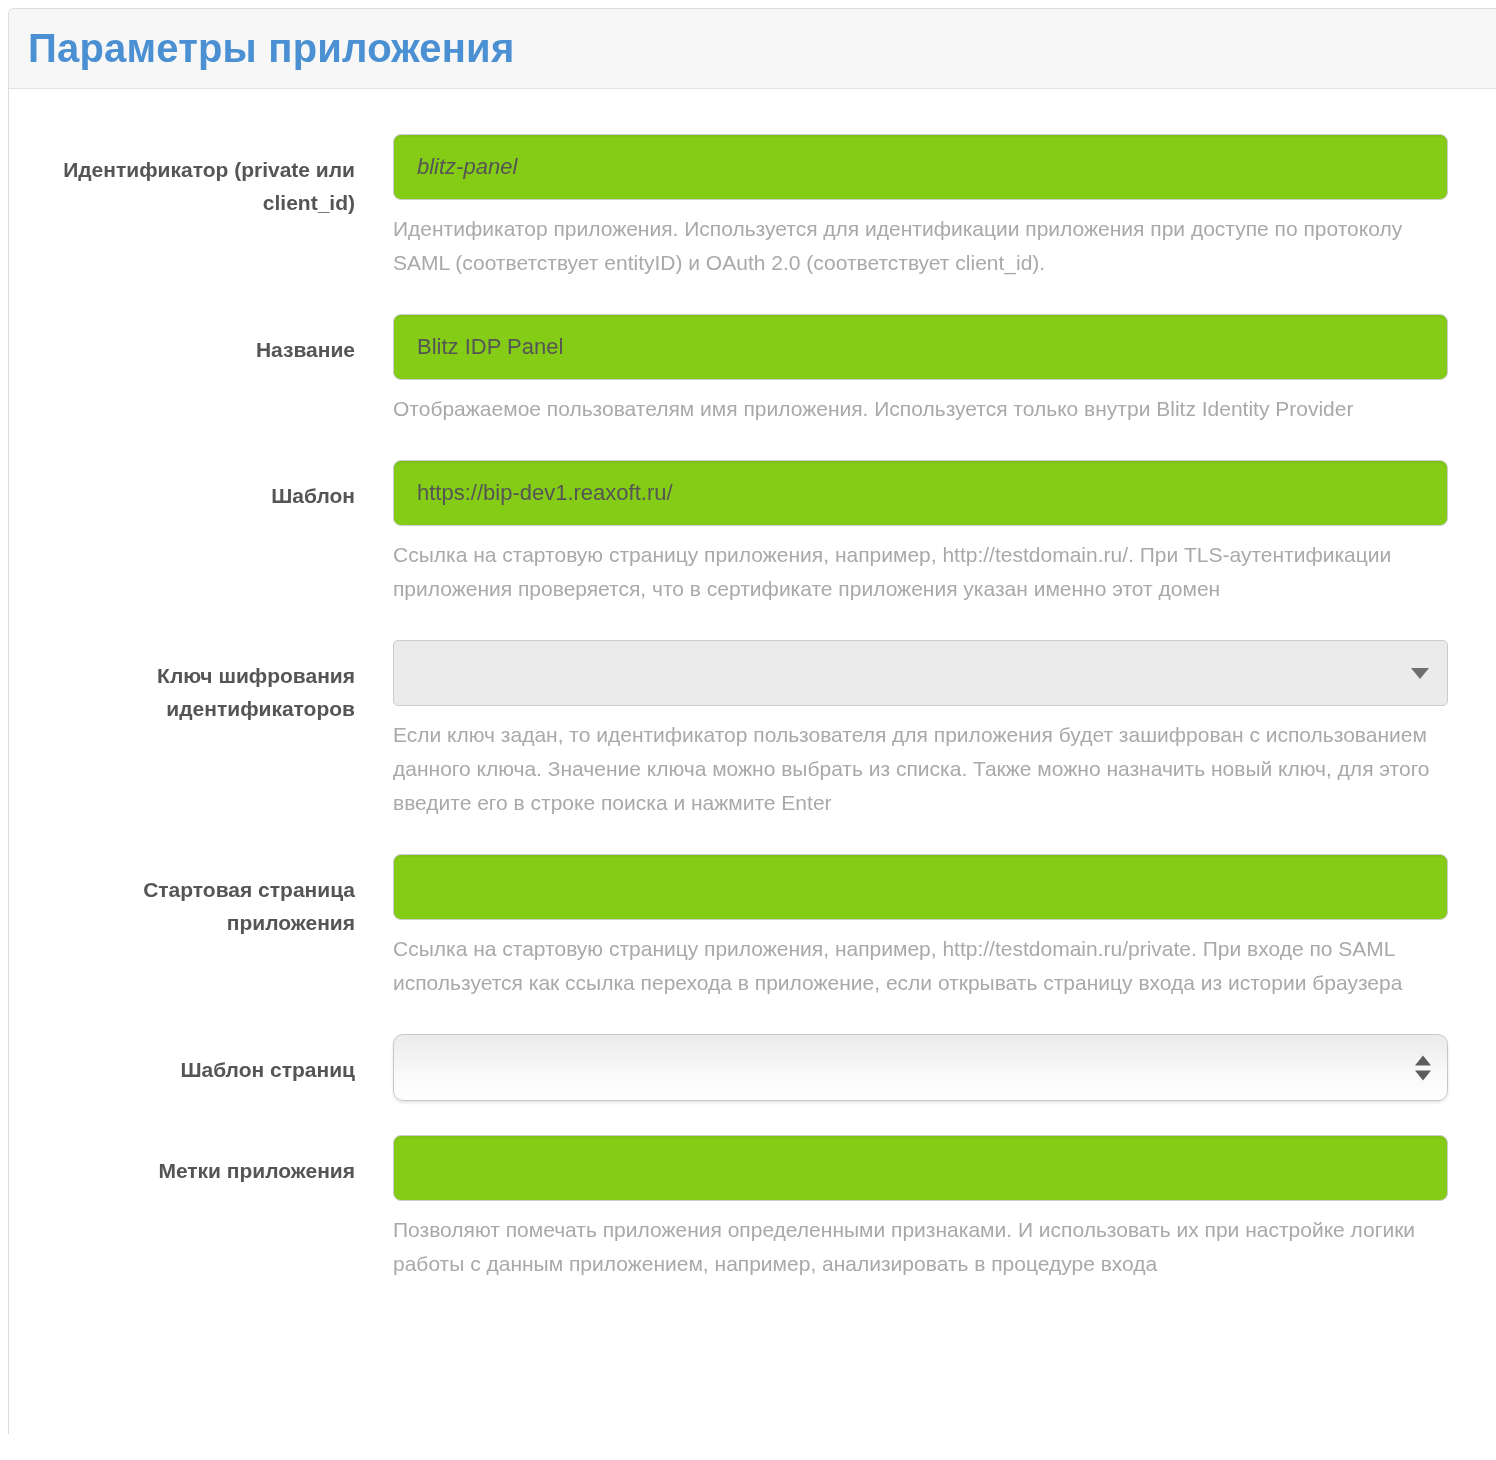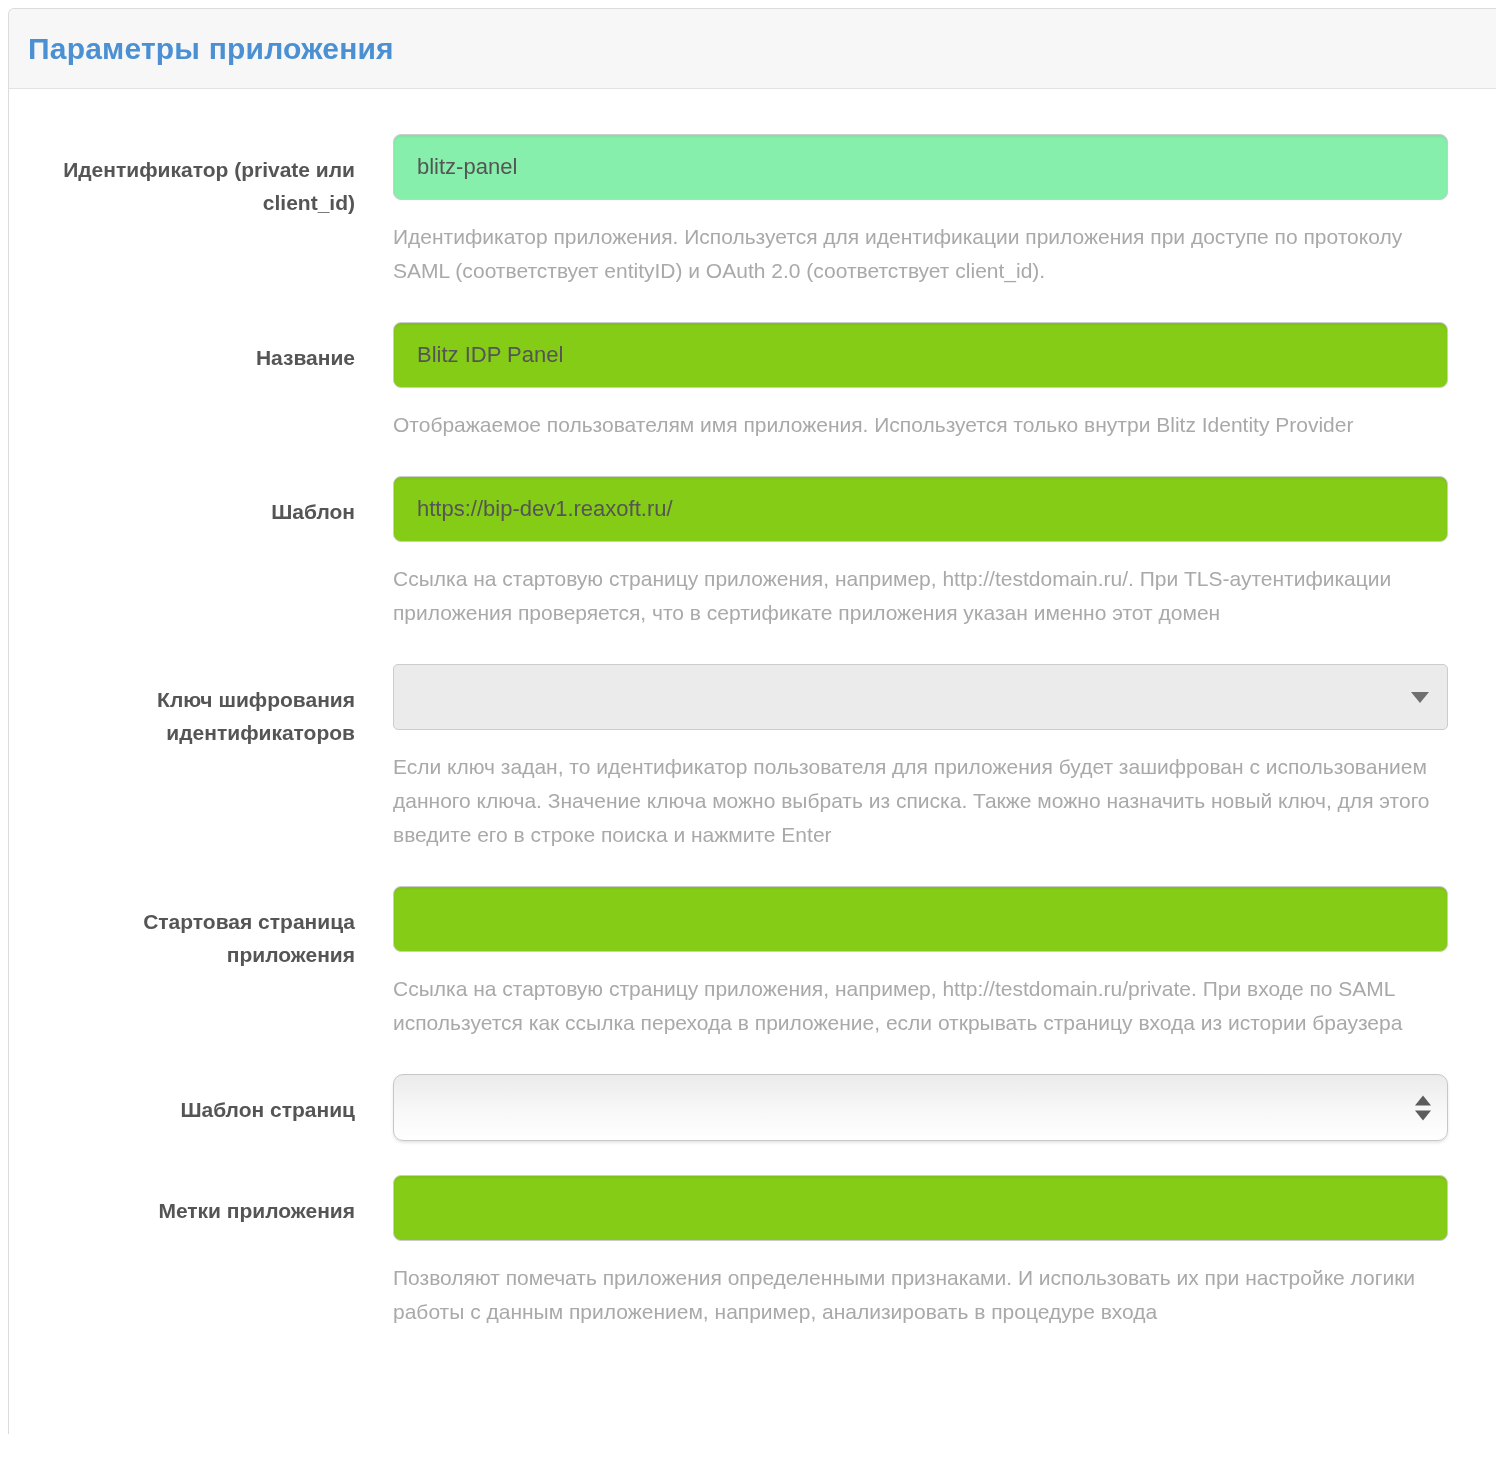--- a/index.html
+++ b/index.html
@@ -21,21 +21,21 @@
   .panel-heading {
     height: 80px;
     background: #f7f7f7;
     border-bottom: 1px solid #e2e2e2;
     border-radius: 6px 0 0 0;
     display: flex;
     align-items: center;
     padding-left: 19px;
   }
   .panel-title {
-    font-size: 30px;
+    font-size: 40px;
     font-weight: bold;
     color: #4a90d2;
     letter-spacing: 0.2px;
     text-align: center;
   }
   .panel-body { padding: 45px 0 10px 0; }
 
   .form-group { display: flex; margin-bottom: 34px; }
   .form-group:last-child { margin-bottom: 0; }
 
@@ -58,21 +58,21 @@
     padding: 0 23px;
     font-family: inherit;
     font-size: 22px;
     color: #555555;
     background: #84cc16;
     border: 1px solid #cccccc;
     border-radius: 8px;
     box-shadow: inset 0 2px 2px rgba(0,0,0,0.05);
     outline: none;
   }
-  .form-control.readonly { background: #86efac; }
+  .form-control.readonly { background: #84cc16; font-style: italic; }
 
   .select-flat {
     position: relative;
     width: 100%;
     height: 66px;
     background: #ebebeb;
     border: 1px solid #cccccc;
     border-radius: 5px;
     cursor: pointer;
   }
@@ -109,21 +109,21 @@
     border-bottom: 10px solid #5c5c5c;
   }
   .spinner-arrows .down {
     width: 0; height: 0;
     border-left: 8px solid transparent;
     border-right: 8px solid transparent;
     border-top: 10px solid #5c5c5c;
   }
 
   .help-block {
-    margin-top: 20px;
+    margin-top: 12px;
     font-size: 21px;
     line-height: 34px;
     color: #a9a9a9;
   }
 </style>
 </head>
 <body>
 
 <div class="panel">
   <div class="panel-heading">

